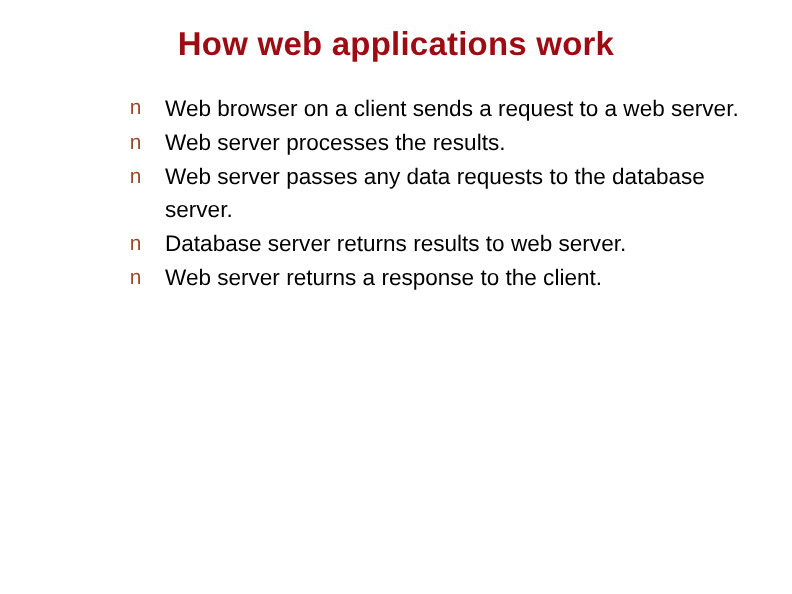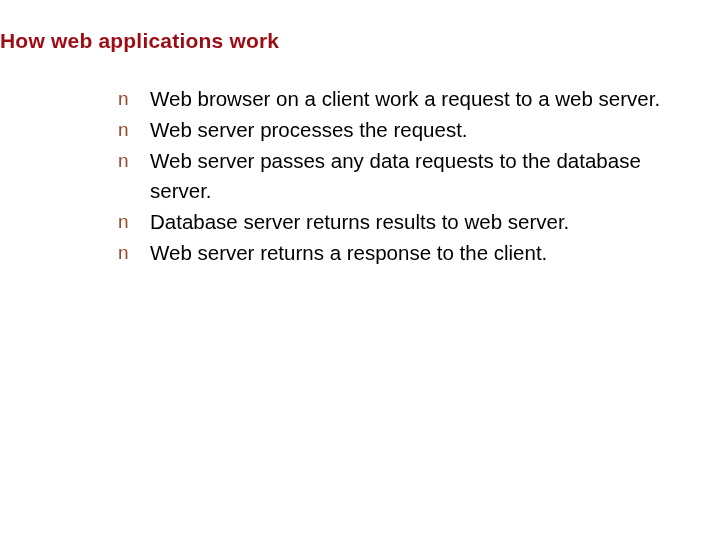--- a/index.html
+++ b/index.html
@@ -21,22 +21,22 @@
     width: 720px;
     height: 540px;
     box-sizing: border-box;
   }
 
   .slide-title {
     position: absolute;
     left: 0;
     top: 24px;
     width: 720px;
-    text-align: left;
-    font-size: 21px;
+    text-align: center;
+    font-size: 30px;
     font-weight: bold;
     color: #9E0C13;
     letter-spacing: 0.2px;
     line-height: 34px;
     white-space: nowrap;
   }
 
   .bullet-list {
     position: absolute;
     left: 118px;
@@ -77,26 +77,26 @@
 <body>
 
 <div class="slide">
 
   <div class="slide-title">How web applications work</div>
 
   <ul class="bullet-list">
 
     <li class="bullet-item">
       <span class="bullet-marker">n</span>
-      <span class="bullet-text">Web browser on a client work a request to a web server.</span>
+      <span class="bullet-text">Web browser on a client sends a request to a web server.</span>
     </li>
 
     <li class="bullet-item">
       <span class="bullet-marker">n</span>
-      <span class="bullet-text">Web server processes the request.</span>
+      <span class="bullet-text">Web server processes the results.</span>
     </li>
 
     <li class="bullet-item">
       <span class="bullet-marker">n</span>
       <span class="bullet-text">Web server passes any data requests to the database server.</span>
     </li>
 
     <li class="bullet-item">
       <span class="bullet-marker">n</span>
       <span class="bullet-text">Database server returns results to web server.</span>

